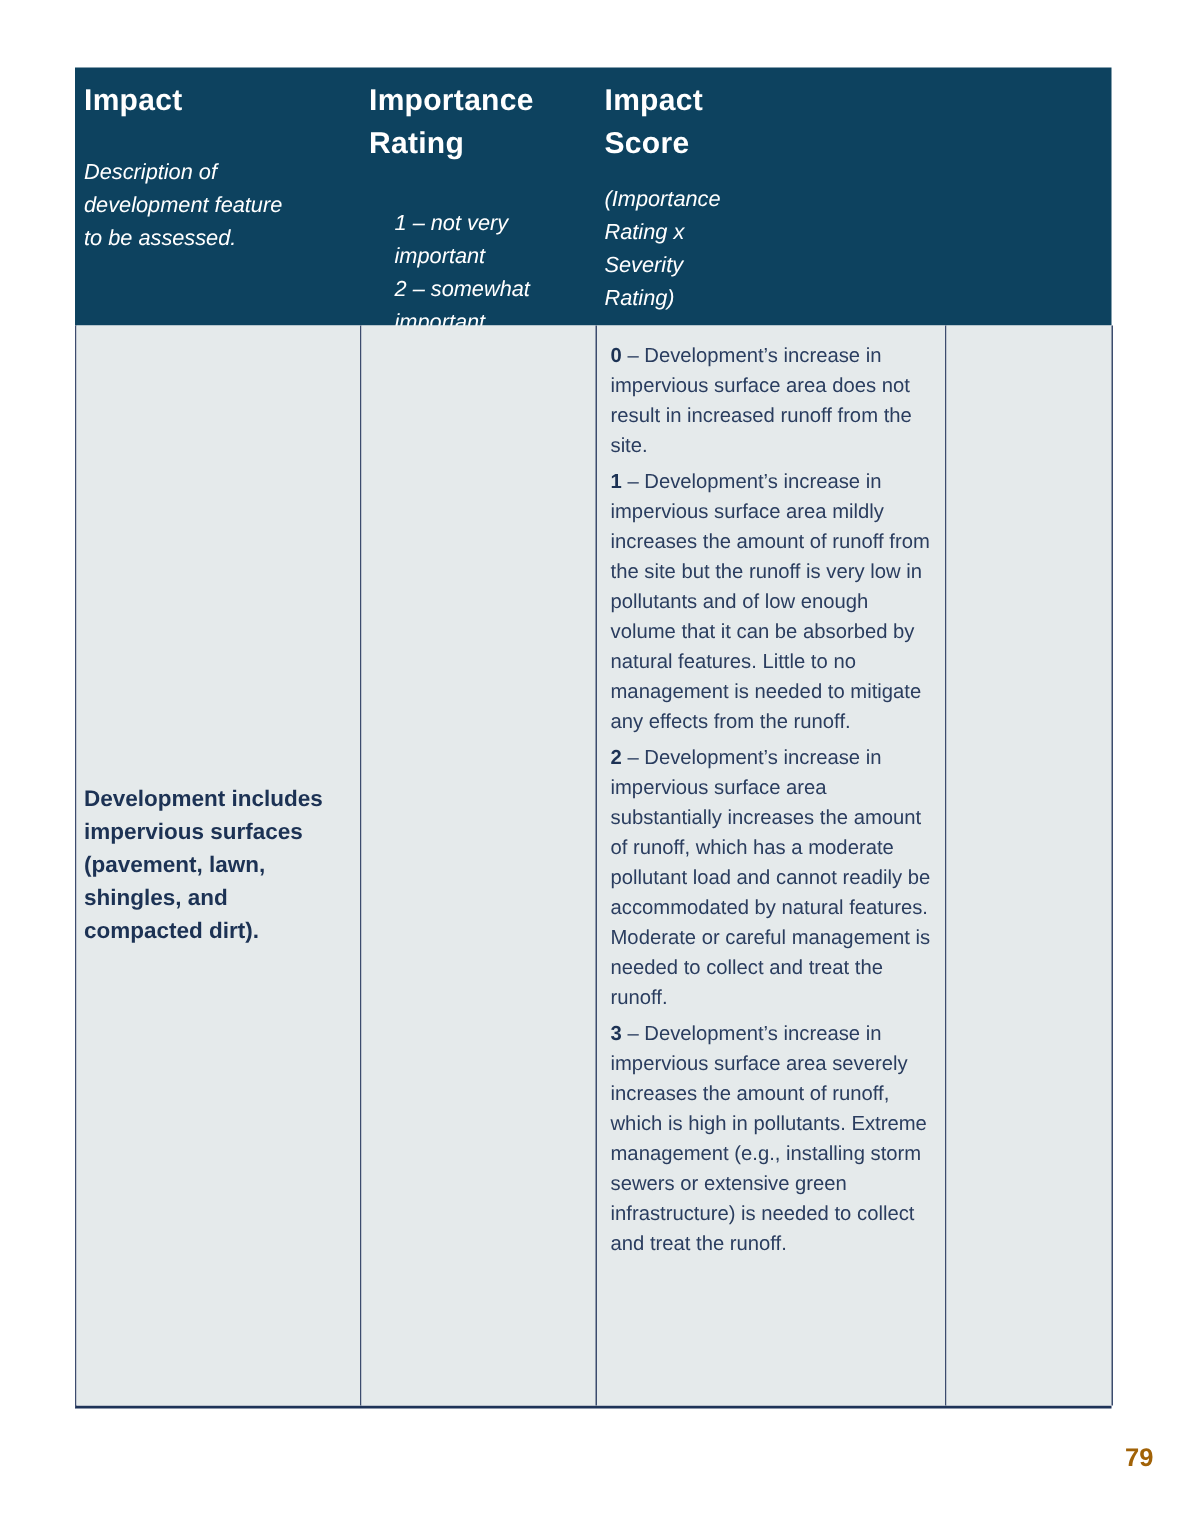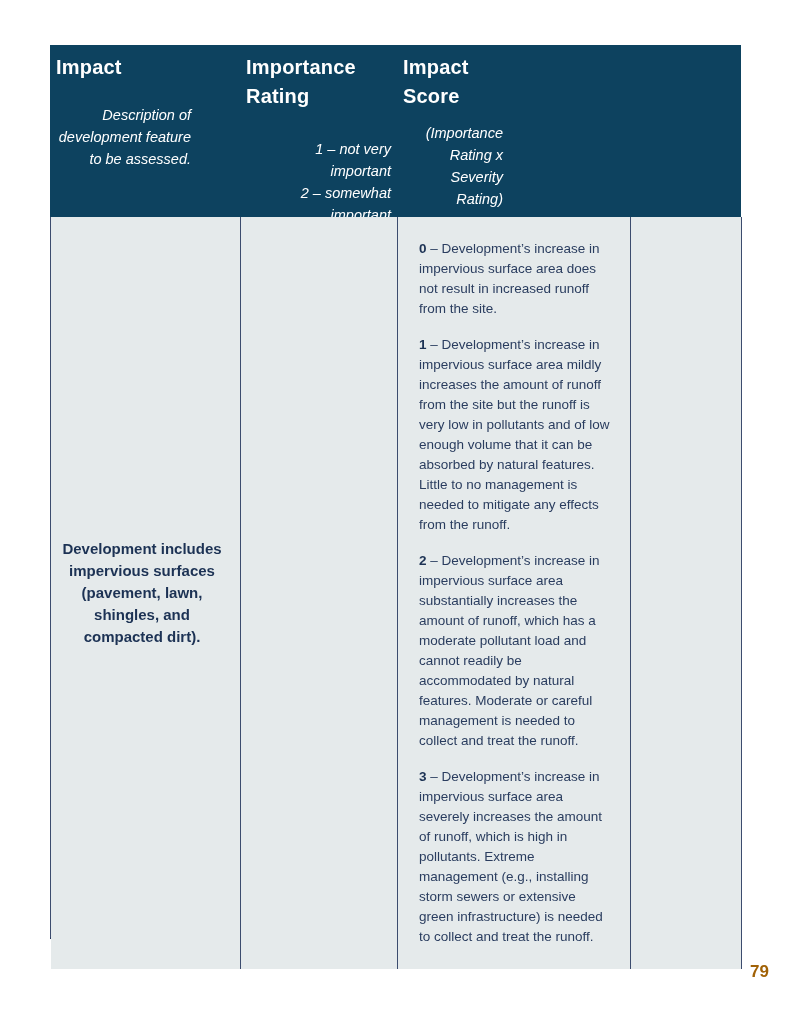--- a/index.html
+++ b/index.html
@@ -29,21 +29,20 @@
     line-height: 29px;
     letter-spacing: 0.2px;
   }
   .tw120 { max-width: 120px; }
   .tw100 { max-width: 100px; }
   .tw80  { max-width: 82px; }
   .hdesc {
     font-style: italic;
     font-size: 14.5px;
     line-height: 22px;
-    text-align: right;
   }
   .desc1 { margin-top: 22px; max-width: 135px; }
   .scale { margin-top: 27px; max-width: 142px; margin-left: 17px; }
   .desc4 { margin-top: 11px; max-width: 100px; }
   .tbody {
     display: grid;
     grid-template-columns: 190px 157px 233px 111px;
     height: 722px;
     border-left: 1px solid #3c4c6e;
     border-bottom: 2px solid #1e3358;
@@ -56,28 +55,27 @@
     color: #2a3d5f;
   }
   .impact-cell {
     display: flex;
     align-items: center;
     padding: 0 12px 0 5px;
     font-weight: bold;
     font-size: 15px;
     line-height: 22px;
     color: #1c3254;
-    text-align: center;
   }
   .severity-cell {
     padding: 6px 4px 6px 5px;
     font-size: 13.5px;
     line-height: 20px;
   }
-  .sev-item { margin: 16px; }
+  .sev-item { margin: 4px; }
   .lvl { font-weight: bold; color: #1c3254; }
   .page-number {
     position: absolute;
     left: 750px; top: 962px;
     font-size: 17px;
     font-weight: bold;
     color: #a16207;
   }
 </style>
 </head>

